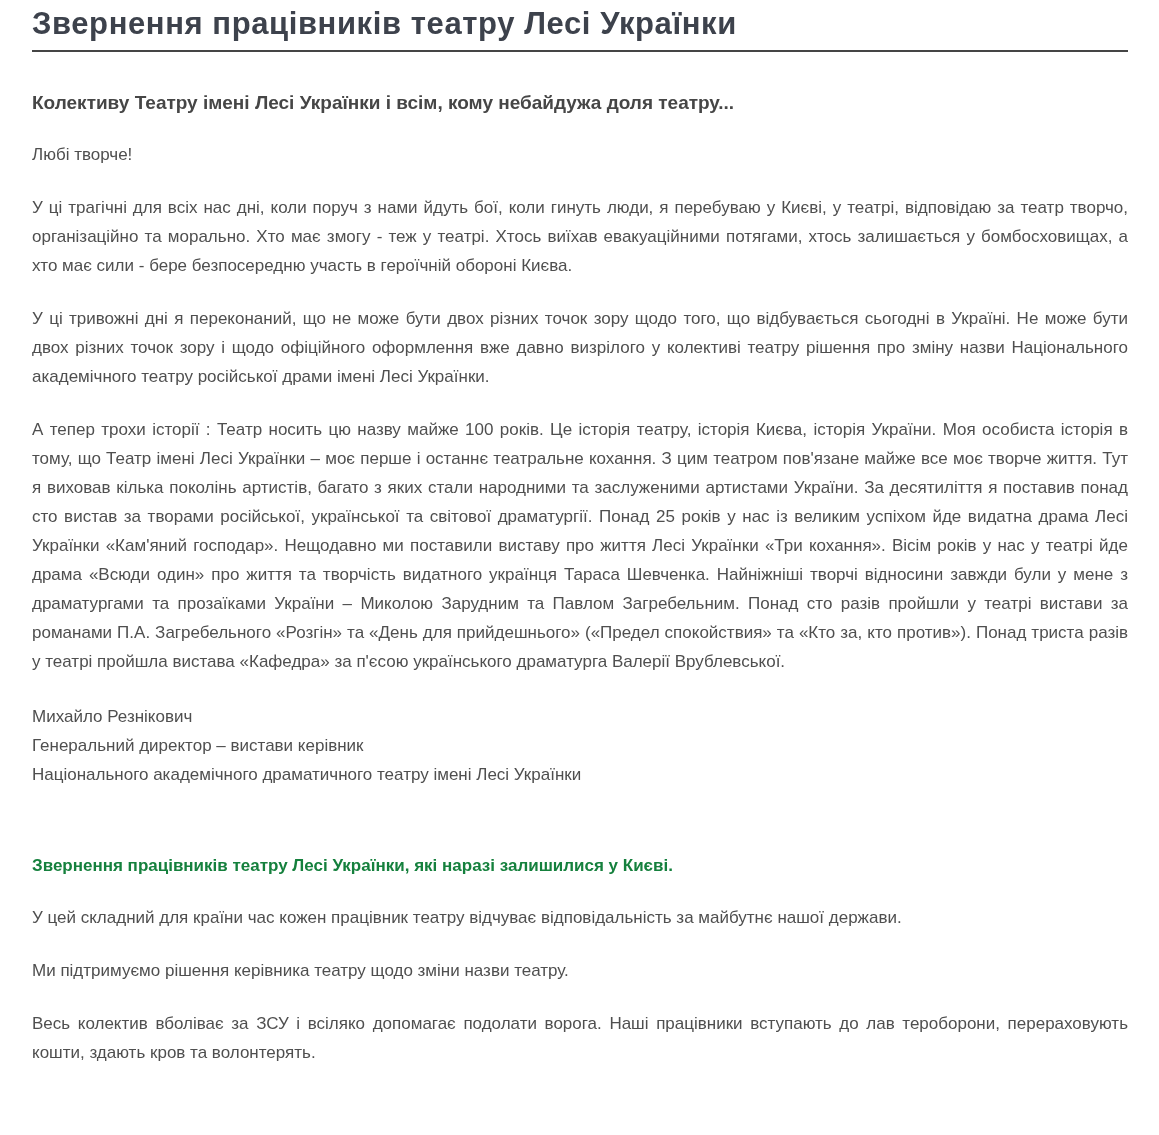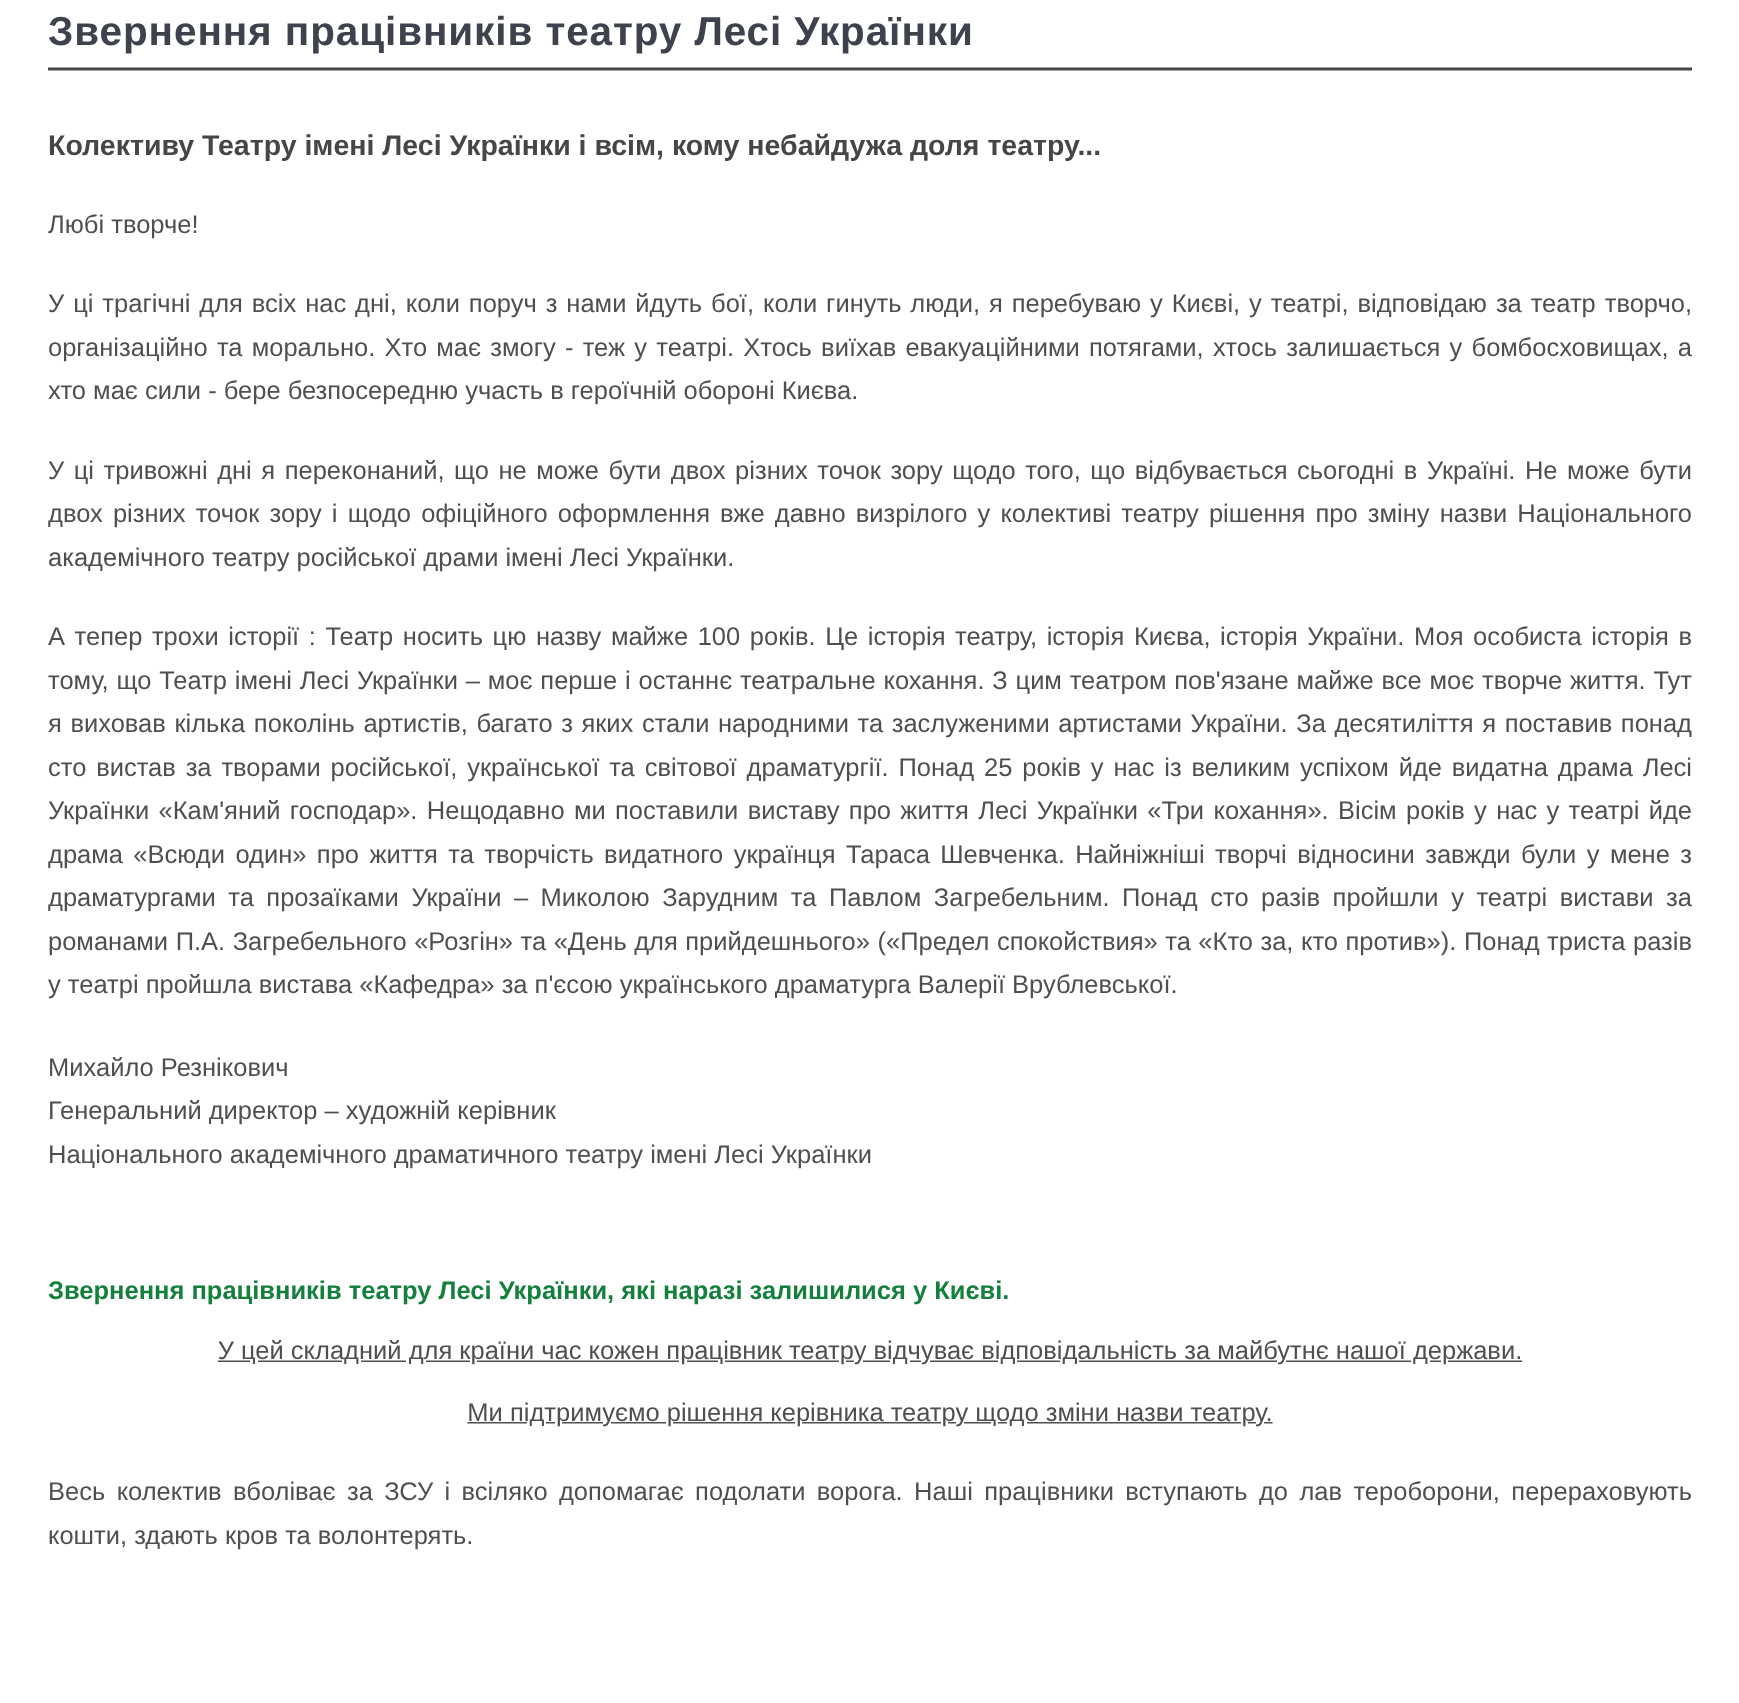--- a/index.html
+++ b/index.html
@@ -8,21 +8,21 @@
     font-family: "Liberation Sans", "DejaVu Sans", sans-serif;
     color: #4d4d4d;
   }
   .page {
     width: 1159px;
     min-height: 1135px;
     background: #ffffff;
     padding: 6px 31px 30px 32px;
   }
   .page-title {
-    font-size: 27px;
+    font-size: 31px;
     font-weight: 700;
     color: #3d424c;
     letter-spacing: 0.6px;
     line-height: 1.15;
     padding-bottom: 8px;
   }
   .title-rule {
     border: none;
     border-top: 2px solid #454545;
     margin: 0 0 0 0;
@@ -38,23 +38,22 @@
     color: #464646;
     font-size: 19px;
     line-height: 26px;
   }
   .greeting { margin-top: 24px; }
   p.para {
     margin-top: 24px;
     text-align: justify;
   }
   p.para-left {
-    margin-top: 12px;
-    text-align: center;
-    text-decoration: underline;
+    margin-top: 24px;
+    text-align: left;
   }
   .sig-block {
     margin-top: 26px;
     text-align: left;
   }
   .sig-block span { display: block; }
   .section-2 { margin-top: 64px; }
   .section-heading {
     font-weight: 700;
     color: #15803d;
@@ -74,21 +73,21 @@
   <div class="body-text">
     <p class="salutation">Колективу Театру імені Лесі Українки і всім, кому небайдужа доля театру...</p>
     <p class="greeting">Любі творче!</p>
 
     <p class="para">У ці трагічні для всіх нас дні, коли поруч з нами йдуть бої, коли гинуть люди, я перебуваю у Києві, у театрі, відповідаю за театр творчо, організаційно та морально. Хто має змогу - теж у театрі. Хтось виїхав евакуаційними потягами, хтось залишається у бомбосховищах, а хто має сили - бере безпосередню участь в героїчній обороні Києва.</p>
     <p class="para">У ці тривожні дні я переконаний, що не може бути двох різних точок зору щодо того, що відбувається сьогодні в Україні. Не може бути двох різних точок зору і щодо офіційного оформлення вже давно визрілого у колективі театру рішення про зміну назви Національного академічного театру російської драми імені Лесі Українки.</p>
     <p class="para">А тепер трохи історії : Театр носить цю назву майже 100 років. Це історія театру, історія Києва, історія України. Моя особиста історія в тому, що Театр імені Лесі Українки – моє перше і останнє театральне кохання. З цим театром пов'язане майже все моє творче життя. Тут я виховав кілька поколінь артистів, багато з яких стали народними та заслуженими артистами України. За десятиліття я поставив понад сто вистав за творами російської, української та світової драматургії. Понад 25 років у нас із великим успіхом йде видатна драма Лесі Українки «Кам'яний господар». Нещодавно ми поставили виставу про життя Лесі Українки «Три кохання». Вісім років у нас у театрі йде драма «Всюди один» про життя та творчість видатного українця Тараса Шевченка. Найніжніші творчі відносини завжди були у мене з драматургами та прозаїками України – Миколою Зарудним та Павлом Загребельним. Понад сто разів пройшли у театрі вистави за романами П.А. Загребельного «Розгін» та «День для прийдешнього» («Предел спокойствия» та «Кто за, кто против»). Понад триста разів у театрі пройшла вистава «Кафедра» за п'єсою українського драматурга Валерії Врублевської.</p>
 
     <div class="sig-block">
       <span>Михайло Резнікович</span>
-      <span>Генеральний директор – художній керівник</span>
+      <span>Генеральний директор – вистави керівник</span>
       <span>Національного академічного драматичного театру імені Лесі Українки</span>
     </div>
   </div>
 
   <div class="body-text section-2">
     <p class="section-heading">Звернення працівників театру Лесі Українки, які наразі залишилися у Києві.</p>
 
     <p class="para-left two-line">
       <span>У цей складний для країни час кожен працівник театру відчуває відповідальність за майбутнє нашої держави.</span>
     </p>

